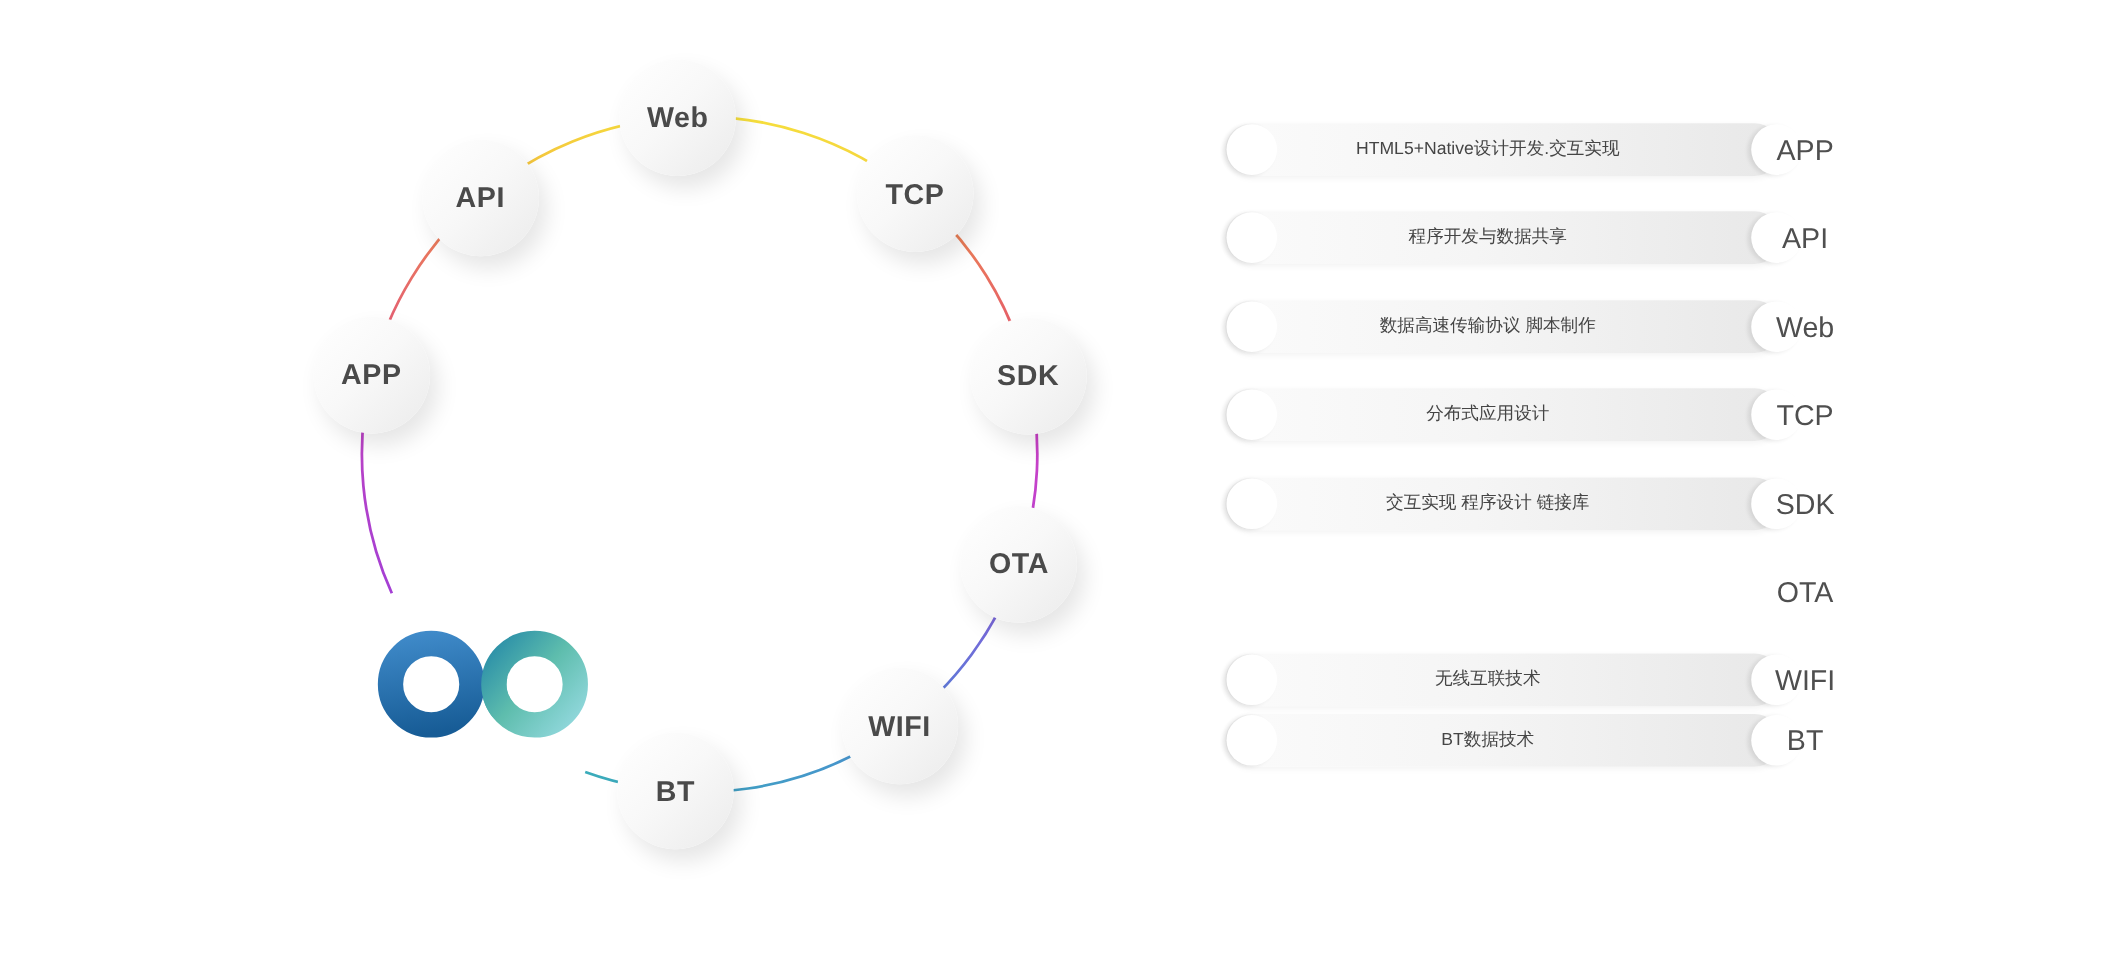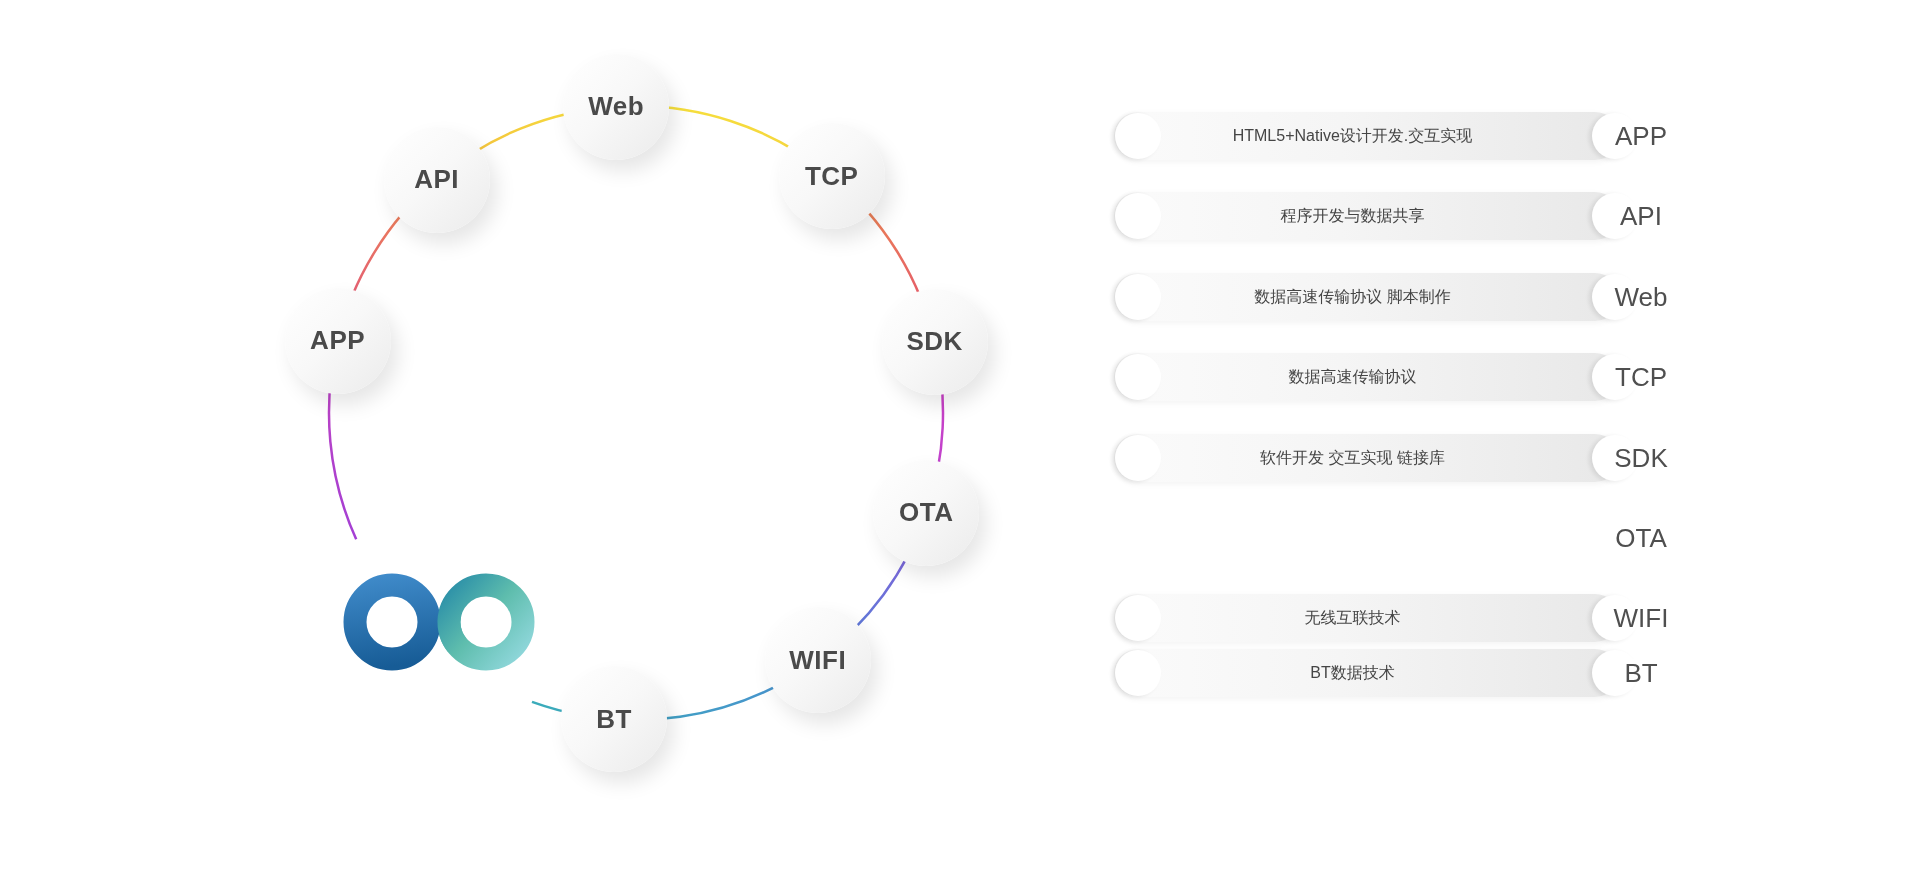--- a/index.html
+++ b/index.html
@@ -143,29 +143,29 @@
           <span class="fnotch left"></span>
           <span class="fnotch right"></span>
           <span class="ftext">数据高速传输协议 脚本制作</span>
         </div>
         <span class="flabel">Web</span>
       </div>
       <div class="frow" style="top: 353px;">
         <div class="fbar">
           <span class="fnotch left"></span>
           <span class="fnotch right"></span>
-          <span class="ftext">数据高速传输协议</span>
+          <span class="ftext">分布式应用设计</span>
         </div>
         <span class="flabel">TCP</span>
       </div>
       <div class="frow" style="top: 434px;">
         <div class="fbar">
           <span class="fnotch left"></span>
           <span class="fnotch right"></span>
-          <span class="ftext">软件开发 交互实现 链接库</span>
+          <span class="ftext">交互实现 程序设计 链接库</span>
         </div>
         <span class="flabel">SDK</span>
       </div>
       <div class="frow" style="top: 514px;">
         <span class="flabel">OTA</span>
       </div>
       <div class="frow" style="top: 594px;">
         <div class="fbar">
           <span class="fnotch left"></span>
           <span class="fnotch right"></span>

